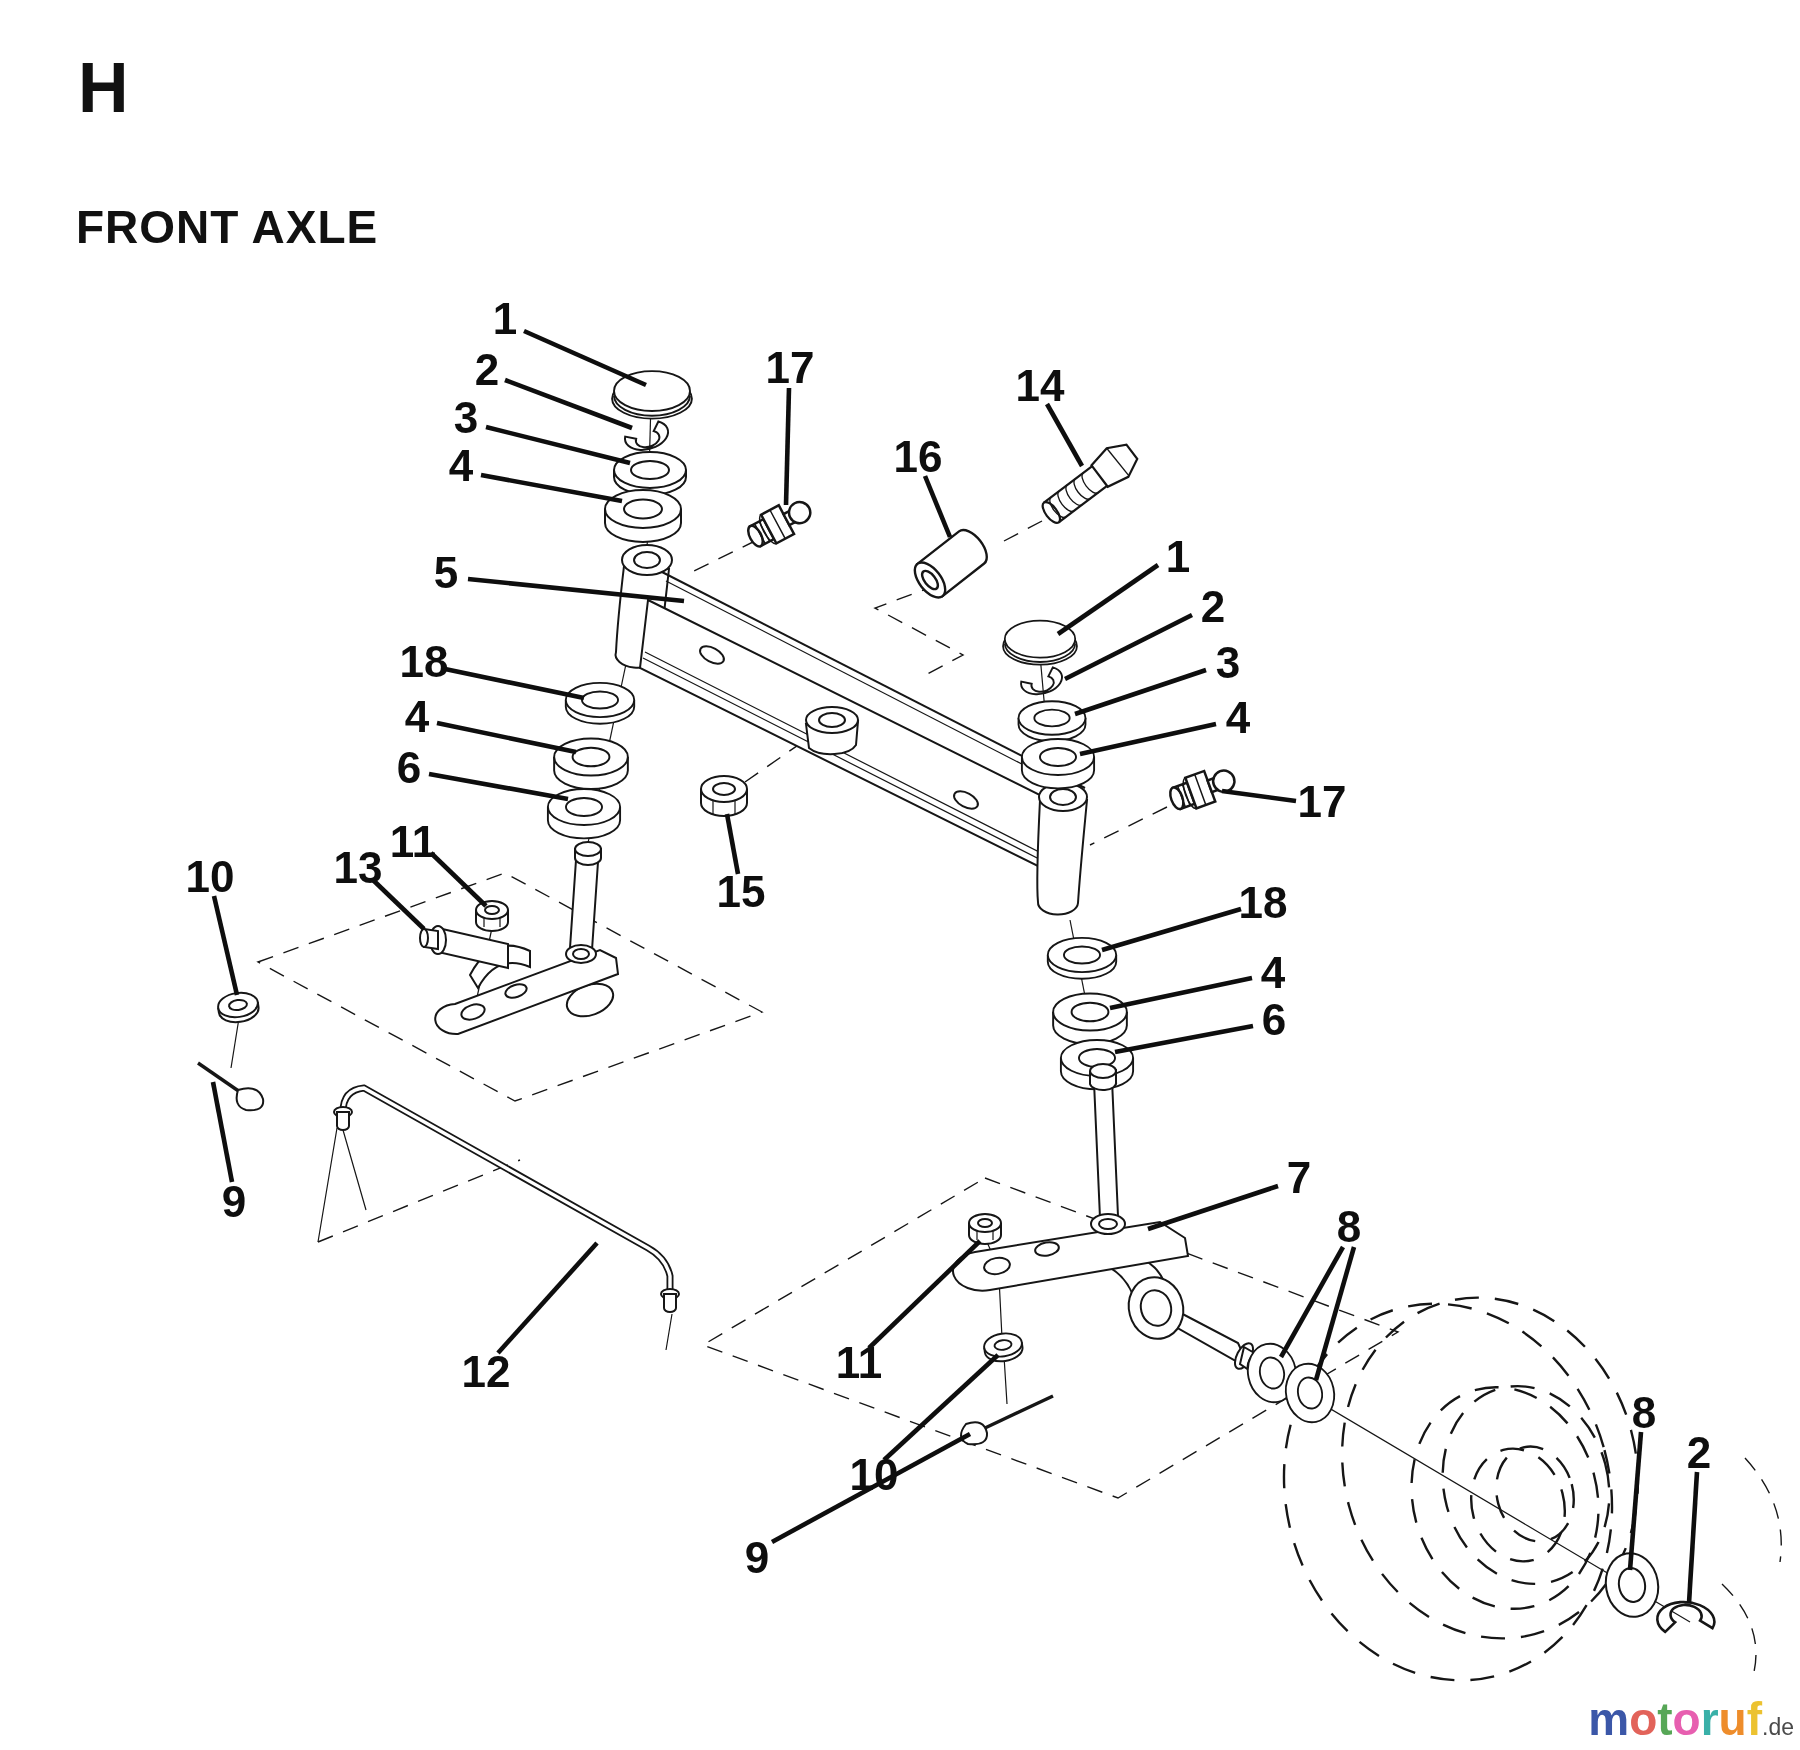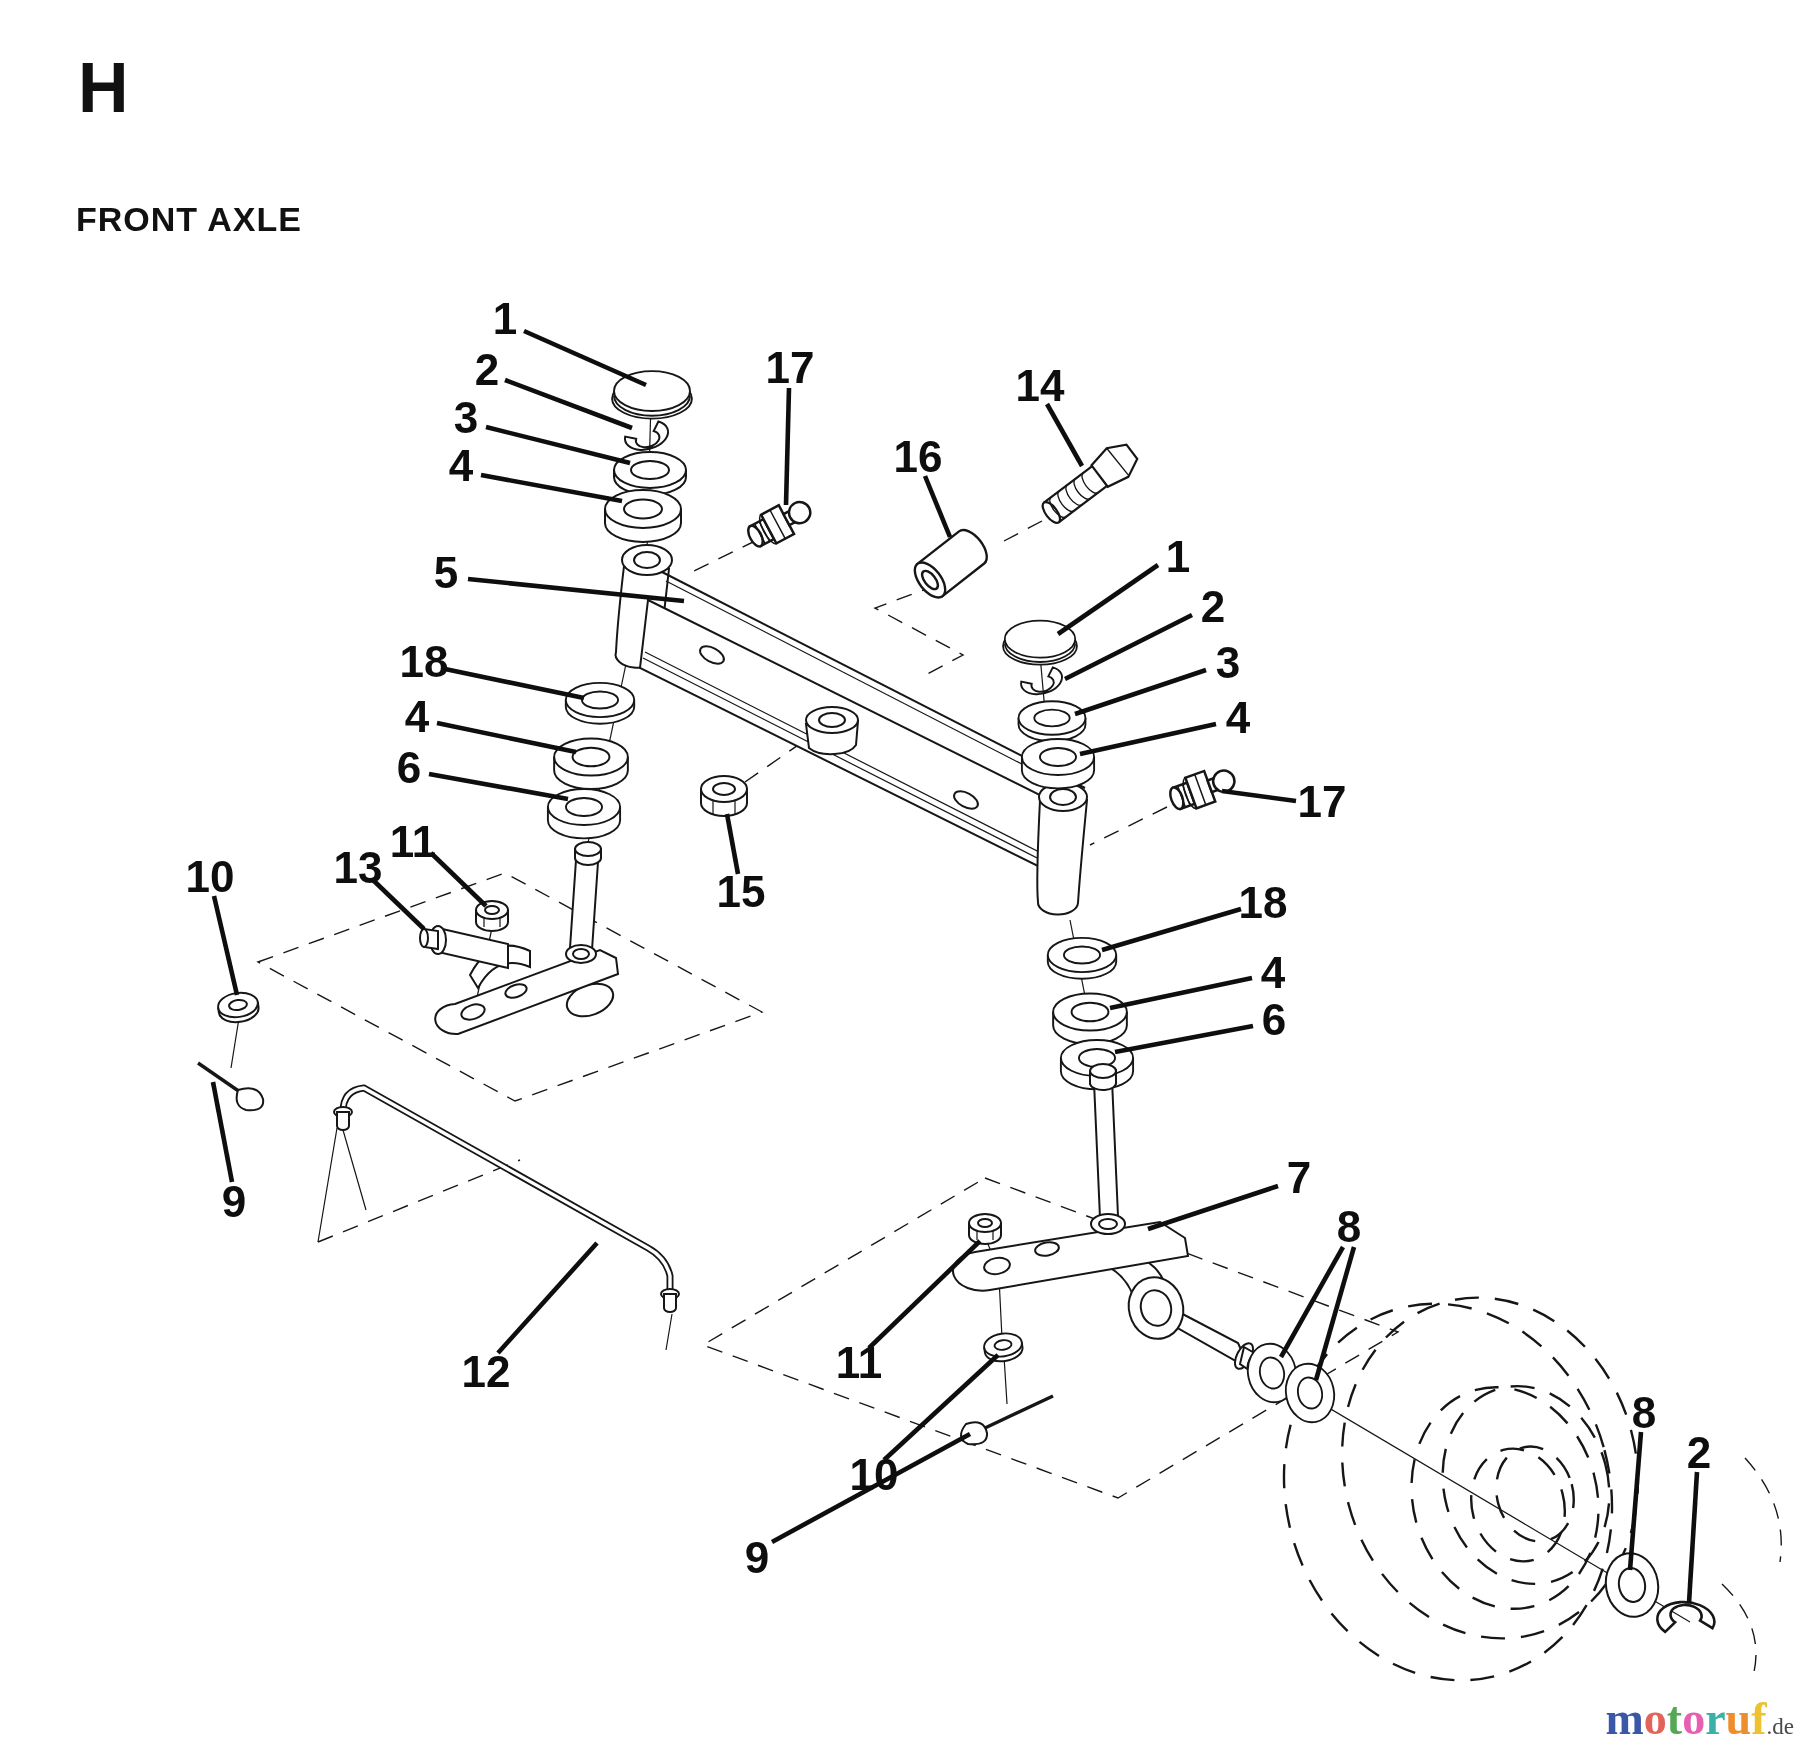--- a/index.html
+++ b/index.html
@@ -1,32 +1,32 @@
 <!DOCTYPE html>
 <html><head>
 <meta charset="utf-8">
 <style>
   html,body{margin:0;padding:0;background:#fff;}
   .page{position:relative;width:1800px;height:1750px;background:#fff;overflow:hidden;
         font-family:"Liberation Sans",sans-serif;color:#111;}
   .sec{position:absolute;left:78px;top:48px;font-size:70px;font-weight:bold;}
-  .title{position:absolute;left:76px;top:200px;font-size:34px;font-weight:bold;letter-spacing:1px;}
+  .title{position:absolute;left:76px;top:200px;font-size:46px;font-weight:bold;letter-spacing:1px;}
   .diagram{position:absolute;left:0;top:0;}
   
   .fw{fill:#fff;stroke:#161616;stroke-width:2;}
   .ln{fill:none;stroke:#161616;stroke-width:2;}
   .thin{fill:none;stroke:#161616;stroke-width:1.2;}
   .dsh{fill:none;stroke:#161616;stroke-width:1.4;stroke-dasharray:16 11;}
   .wdash{fill:none;stroke:#161616;stroke-width:2.4;stroke-dasharray:24 16;}
   .lead{stroke:#0e0e0e;stroke-width:4.6;}
   .pin{fill:none;stroke:#161616;stroke-width:3.4;}
   text.co{font-family:"Liberation Sans",sans-serif;font-size:44px;font-weight:bold;fill:#0e0e0e;
           text-anchor:middle;dominant-baseline:central;}
   
-  .wm{position:absolute;right:6px;top:1696px;font-family:Liberation Serif, serif;
+  .wm{position:absolute;right:6px;top:1696px;font-family:Liberation Sans, sans-serif;
       font-size:46px;font-weight:bold;line-height:1;}
   .wm .de{font-size:23px;font-weight:normal;}
 </style>
 </head>
 <body>
 
 <div class="page">
 
   <div class="sec">H</div>
   <div class="title">FRONT AXLE</div>

